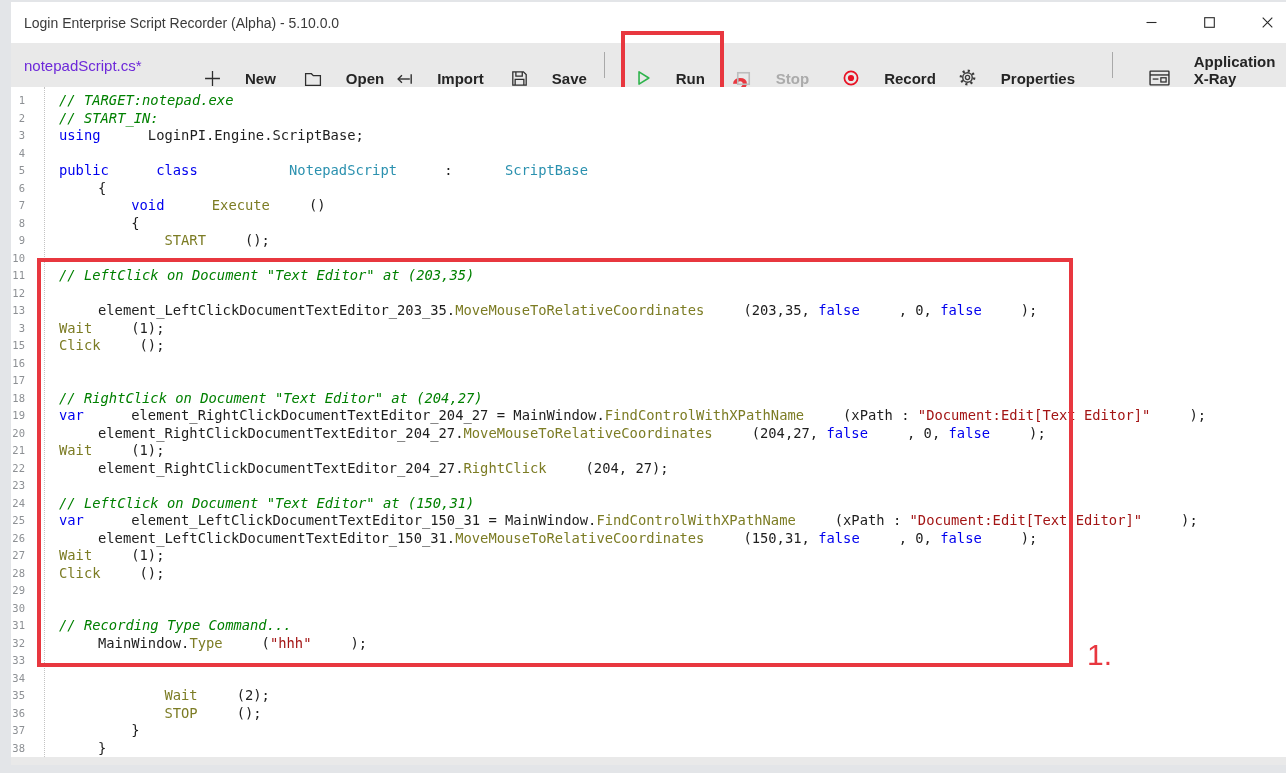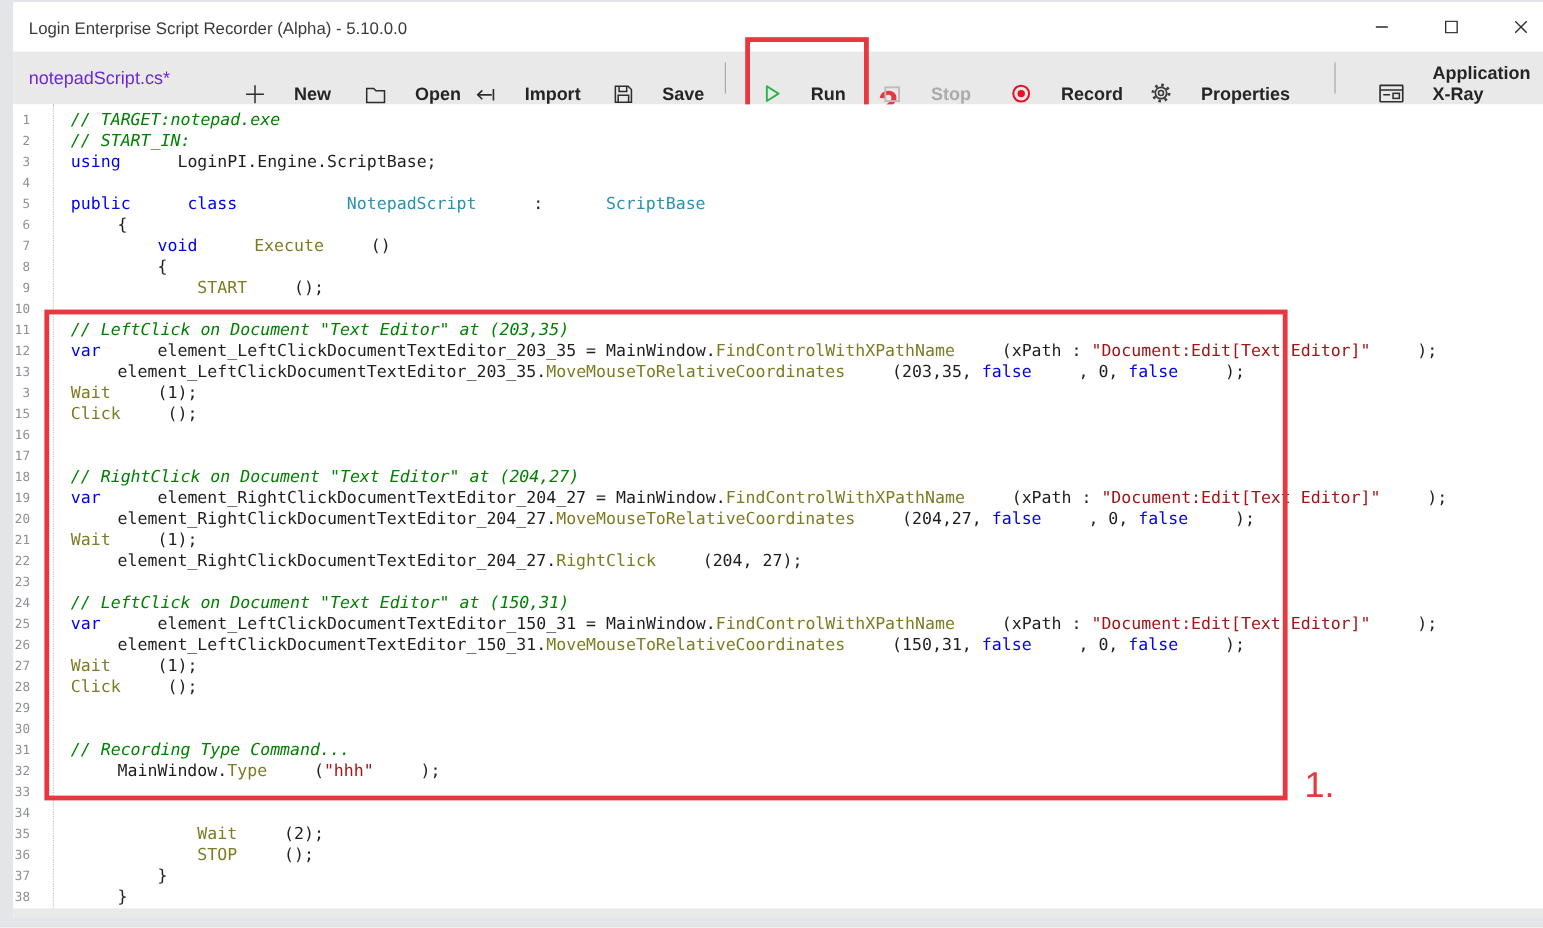--- a/index.html
+++ b/index.html
@@ -221,21 +221,21 @@
         <div class="line"><span class="ln">2</span><span class="code-text"><span class="tok-cm">// START_IN:</span></span></div>
         <div class="line"><span class="ln">3</span><span class="code-text"><span class="tok-kw">using</span><span class="tok-pl"> LoginPI.Engine.ScriptBase;</span></span></div>
         <div class="line"><span class="ln">4</span><span class="code-text"></span></div>
         <div class="line"><span class="ln">5</span><span class="code-text"><span class="tok-kw">public</span><span class="tok-pl"> </span><span class="tok-kw">class</span><span class="tok-pl"> </span><span class="tok-ty">NotepadScript</span><span class="tok-pl"> : </span><span class="tok-ty">ScriptBase</span></span></div>
         <div class="line"><span class="ln">6</span><span class="code-text"><span class="tok-pl">{</span></span></div>
         <div class="line"><span class="ln">7</span><span class="code-text"><span class="tok-pl">    </span><span class="tok-kw">void</span><span class="tok-pl"> </span><span class="tok-fn">Execute</span><span class="tok-pl">()</span></span></div>
         <div class="line"><span class="ln">8</span><span class="code-text"><span class="tok-pl">    {</span></span></div>
         <div class="line"><span class="ln">9</span><span class="code-text"><span class="tok-pl">        </span><span class="tok-fn">START</span><span class="tok-pl">();</span></span></div>
         <div class="line"><span class="ln">10</span><span class="code-text"></span></div>
         <div class="line"><span class="ln">11</span><span class="code-text"><span class="tok-cm">// LeftClick on Document "Text Editor" at (203,35)</span></span></div>
-        <div class="line"><span class="ln">12</span><span class="code-text"><span class="tok-kw">var</span><span class="tok-pl"> element_LeftClickDocumentTextEditor_203_35 = MainWindow.</span><span class="tok-fn">FindControlWithXPathName</span><span class="tok-pl">(xPath : </span><span class="tok-st">"Document:Edit[Text Editor]"</span><span class="tok-pl">);</span></span></div>
+        <div class="line"><span class="ln">12</span></div>
         <div class="line"><span class="ln">13</span><span class="code-text"><span class="tok-pl">element_LeftClickDocumentTextEditor_203_35.</span><span class="tok-fn">MoveMouseToRelativeCoordinates</span><span class="tok-pl">(203,35, </span><span class="tok-kw">false</span><span class="tok-pl">, 0, </span><span class="tok-kw">false</span><span class="tok-pl">);</span></span></div>
         <div class="line"><span class="ln">3</span><span class="code-text"><span class="tok-fn">Wait</span><span class="tok-pl">(1);</span></span></div>
         <div class="line"><span class="ln">15</span><span class="code-text"><span class="tok-fn">Click</span><span class="tok-pl">();</span></span></div>
         <div class="line"><span class="ln">16</span><span class="code-text"></span></div>
         <div class="line"><span class="ln">17</span><span class="code-text"></span></div>
         <div class="line"><span class="ln">18</span><span class="code-text"><span class="tok-cm">// RightClick on Document "Text Editor" at (204,27)</span></span></div>
         <div class="line"><span class="ln">19</span><span class="code-text"><span class="tok-kw">var</span><span class="tok-pl"> element_RightClickDocumentTextEditor_204_27 = MainWindow.</span><span class="tok-fn">FindControlWithXPathName</span><span class="tok-pl">(xPath : </span><span class="tok-st">"Document:Edit[Text Editor]"</span><span class="tok-pl">);</span></span></div>
         <div class="line"><span class="ln">20</span><span class="code-text"><span class="tok-pl">element_RightClickDocumentTextEditor_204_27.</span><span class="tok-fn">MoveMouseToRelativeCoordinates</span><span class="tok-pl">(204,27, </span><span class="tok-kw">false</span><span class="tok-pl">, 0, </span><span class="tok-kw">false</span><span class="tok-pl">);</span></span></div>
         <div class="line"><span class="ln">21</span><span class="code-text"><span class="tok-fn">Wait</span><span class="tok-pl">(1);</span></span></div>
         <div class="line"><span class="ln">22</span><span class="code-text"><span class="tok-pl">element_RightClickDocumentTextEditor_204_27.</span><span class="tok-fn">RightClick</span><span class="tok-pl">(204, 27);</span></span></div>

